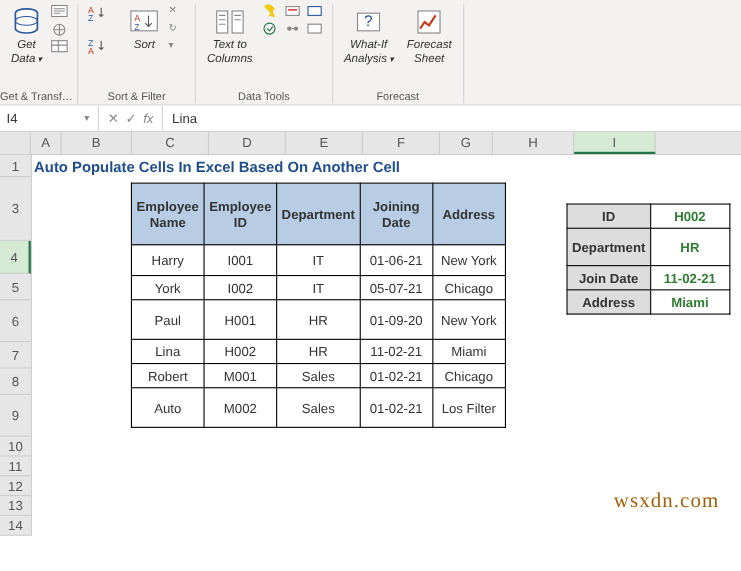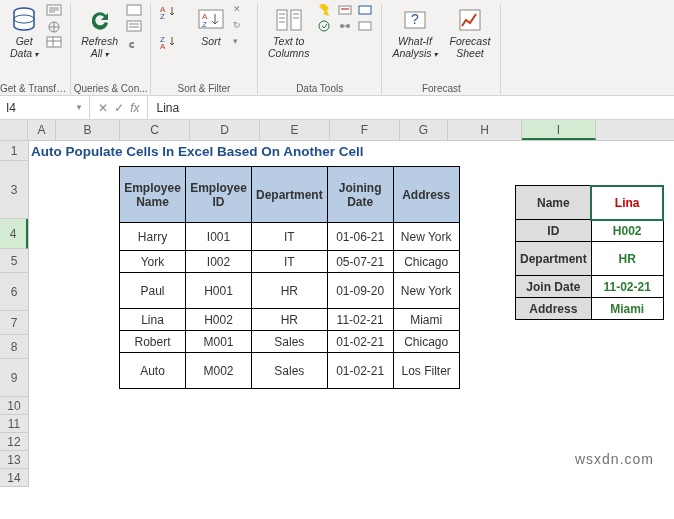--- a/index.html
+++ b/index.html
@@ -49,21 +49,21 @@
 .tbl1 .r1 td { height: 28px; }
 .tbl1 .r2 td { height: 22px; }
 .tbl1 .r3 td { height: 36px; }
 .tbl1 .r4 td { height: 22px; }
 .tbl2 { left: 486px; top: 44px; }
 .tbl2 td, .tbl2 th { width: 72px; height: 34px; }
 .tbl2 .hdr { background: #ddd; font-weight: bold; }
 .tbl2 .val { color: #2e7d32; font-weight: bold; }
 .tbl2 .sel { color: #c00; font-weight: bold; outline: 2px solid #217346; outline-offset: -1px; }
 .tbl2 .srow td, .tbl2 .srow th { height: 22px; }
-.watermark { position: absolute; right: 20px; bottom: 20px; font-size: 14px; color: #737373; letter-spacing: 1px; }
+.watermark { position: absolute; right: 20px; bottom: 20px; font-size: 19px; color: #a16207; letter-spacing: 1px; font-family: Liberation Serif, serif; }
 </style>
 </head>
 <body>
 
 <div class="ribbon">
 
   <div class="ribbon-group">
     <div class="ribbon-buttons">
       <div class="rbtn">
         <svg class="ic">
@@ -84,43 +84,20 @@
           </svg>
         <svg class="si">
             <rect x="1" y="1" width="14" height="10" fill="#fff" stroke="#888"></rect>
             <path d="M1 5h14M7 1v10" stroke="#888"></path>
           </svg>
       </div>
     </div>
     <div class="ribbon-group-label">Get &amp; Transform D...</div>
   </div>
 
-  <div class="ribbon-group">
-    <div class="ribbon-buttons">
-      <div class="rbtn">
-        <svg class="ic">
-            <path d="M6 14a8 8 0 0 1 14-5l2-2v7h-7l3-3a5 5 0 1 0 1 5l3 1a8 8 0 0 1-16-3z" fill="#217346"></path>
-          </svg>
-        <div class="lbl"><span>Refresh<br>All</span><span class="arrow">▾</span></div>
-      </div>
-      <div class="small-icons">
-        <svg class="si">
-            <rect x="1" y="1" width="14" height="10" fill="#fff" stroke="#888"></rect>
-          </svg>
-        <svg class="si">
-            <rect x="1" y="1" width="14" height="10" fill="#fff" stroke="#888"></rect>
-            <path d="M3 4h10M3 7h10" stroke="#888"></path>
-          </svg>
-        <svg class="si">
-            <path d="M3 9a3 3 0 0 1 3-3h2v2H6a1 1 0 0 0 0 2h2v2H6a3 3 0 0 1-3-3z" fill="#888"></path>
-          </svg>
-      </div>
-    </div>
-    <div class="ribbon-group-label">Queries &amp; Con...</div>
-  </div>
 
   <div class="ribbon-group">
     <div class="ribbon-buttons">
       <div style="display:flex;flex-direction:column;gap:2px">
         <div class="rbtn" style="flex-direction:row;padding:0 2px">
           <svg width="20" height="16">
               <text x="1" y="8" font-size="8" fill="#c43e1c">A</text>
               <text x="1" y="15" font-size="8" fill="#2b579a">Z</text>
               <path d="M13 3v8m-2-2 2 2 2-2" stroke="#555" fill="none"></path>
             </svg>
@@ -305,24 +282,20 @@
               <td>M002</td>
               <td>Sales</td>
               <td>01-02-21</td>
               <td>Los Filter</td>
             </tr>
       </tbody>
         </table>
 
       <table class="tbl tbl2">
         <tbody>
-            <tr>
-              <td class="hdr">Name</td>
-              <td class="sel" style="position:relative">Lina</td>
-            </tr>
         <tr class="srow">
               <td class="hdr">ID</td>
               <td class="val">H002</td>
             </tr>
         <tr>
               <td class="hdr">Department</td>
               <td class="val">HR</td>
             </tr>
         <tr class="srow">
               <td class="hdr">Join Date</td>

